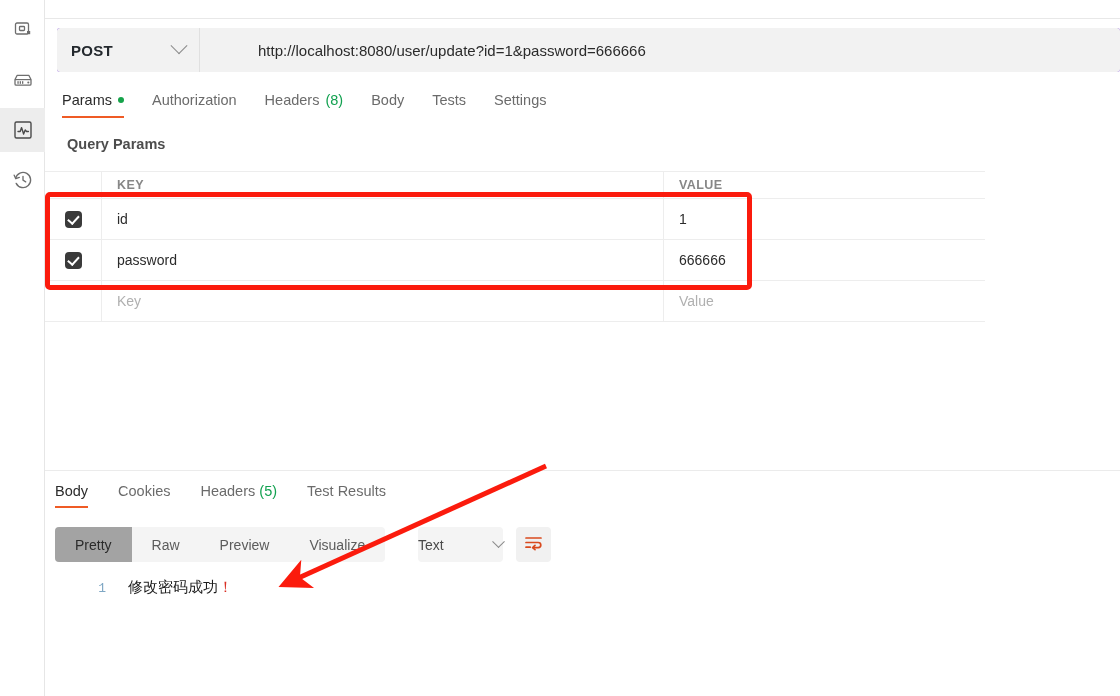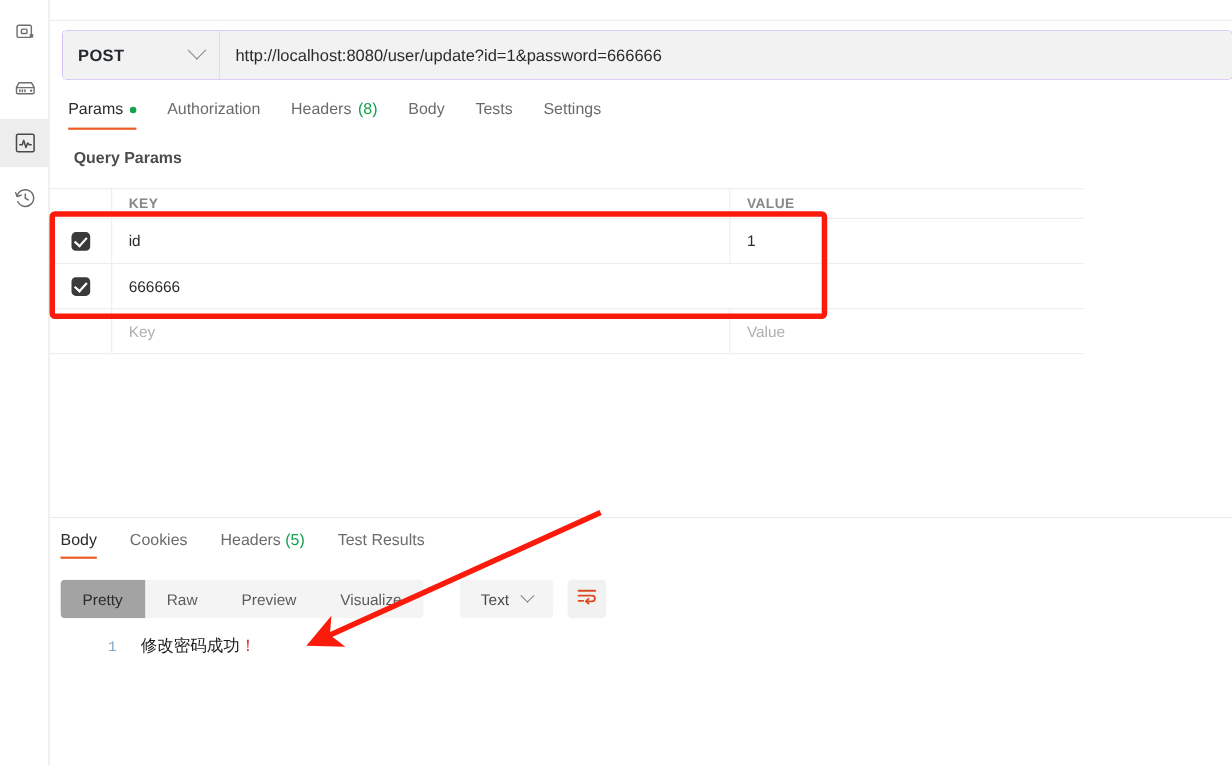--- a/index.html
+++ b/index.html
@@ -77,20 +77,21 @@
   .url-box {
     flex: 1; height: 44px;
     display: flex; align-items: center;
     padding: 0 14px;
     background: #f2f2f2;
     cursor: text;
   }
   .url-text {
     font-size: 15px;
     color: #2b2b2b;
+    margin-left: 44px;
   }
 
   
   .req-tabs {
     position: absolute;
     left: 62px; top: 92px;
     height: 30px;
     display: flex; align-items: flex-start;
     gap: 0;
   }
@@ -238,21 +239,21 @@
   }
   .vbtn.active {
     background: #a3a3a3;
     color: #2b2b2b;
   }
 
   .fmt-box {
     position: absolute;
     left: 418px; top: 527px;
     width: 85px; height: 35px;
-    display: flex; align-items: center; justify-content: center;
+    display: flex; align-items: center; justify-content: space-between;
     gap: 12px;
     background: #f4f4f4;
     border-radius: 4px;
     cursor: pointer;
   }
   .fmt-label { font-size: 14px; color: #4a4a4a; }
   .chev-sm {
     width: 9px; height: 9px;
     border-right: 1.5px solid #8a8a8a;
     border-bottom: 1.5px solid #8a8a8a;
@@ -415,20 +416,23 @@
       </div>
       <div class="c-val">
         <span class="cell-text">1</span>
       </div>
     </div>
 
     <div class="prow">
       <div class="c-check">
         <span class="cbx"></span>
       </div>
+      <div class="c-key">
+        <span class="cell-text">password</span>
+      </div>
       <div class="c-val">
         <span class="cell-text">666666</span>
       </div>
     </div>
 
     <div class="prow">
       <div class="c-check"></div>
       <div class="c-key">
         <span class="cell-ph">Key</span>
       </div>

